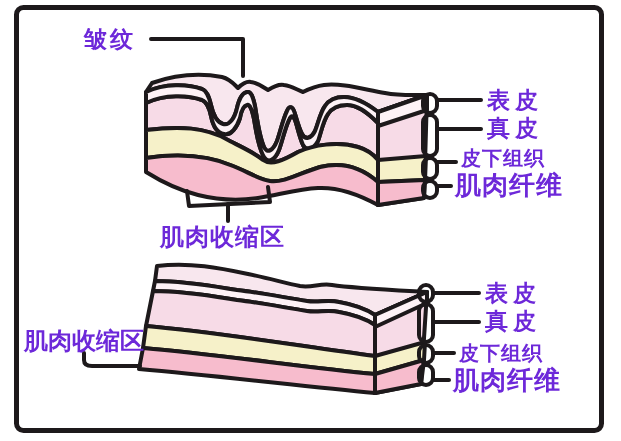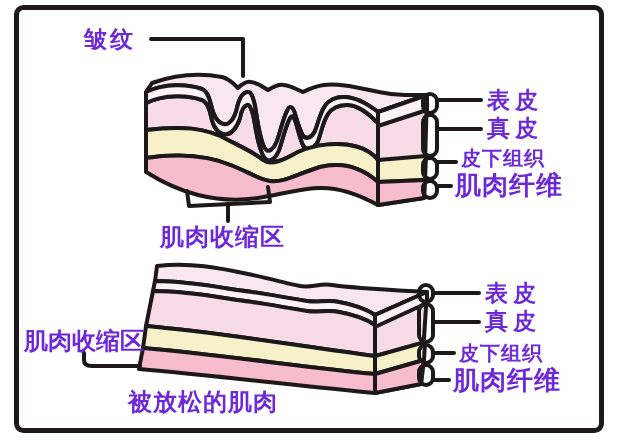--- a/index.html
+++ b/index.html
@@ -203,14 +203,13 @@
 
   <div class="lbl fs24 sp1" style="left:160px;top:237px">肌肉收缩区</div>
 
   <div class="lbl fs24" style="left:24px;top:341px">肌肉收缩区</div>
 
   <div class="lbl fs23 sp5" style="left:485px;top:293px">表皮</div>
   <div class="lbl fs23 sp5" style="left:485px;top:321px">真皮</div>
   <div class="lbl fs21 sp1" style="left:459px;top:353px">皮下组织</div>
   <div class="lbl fs22 sp1" style="left:453px;top:380px">肌肉纤维</div>
 
-  <div class="lbl fs24 sp1" style="left:128px;top:402px">被放松的肌肉</div>
 </div>
 
 </body></html>

